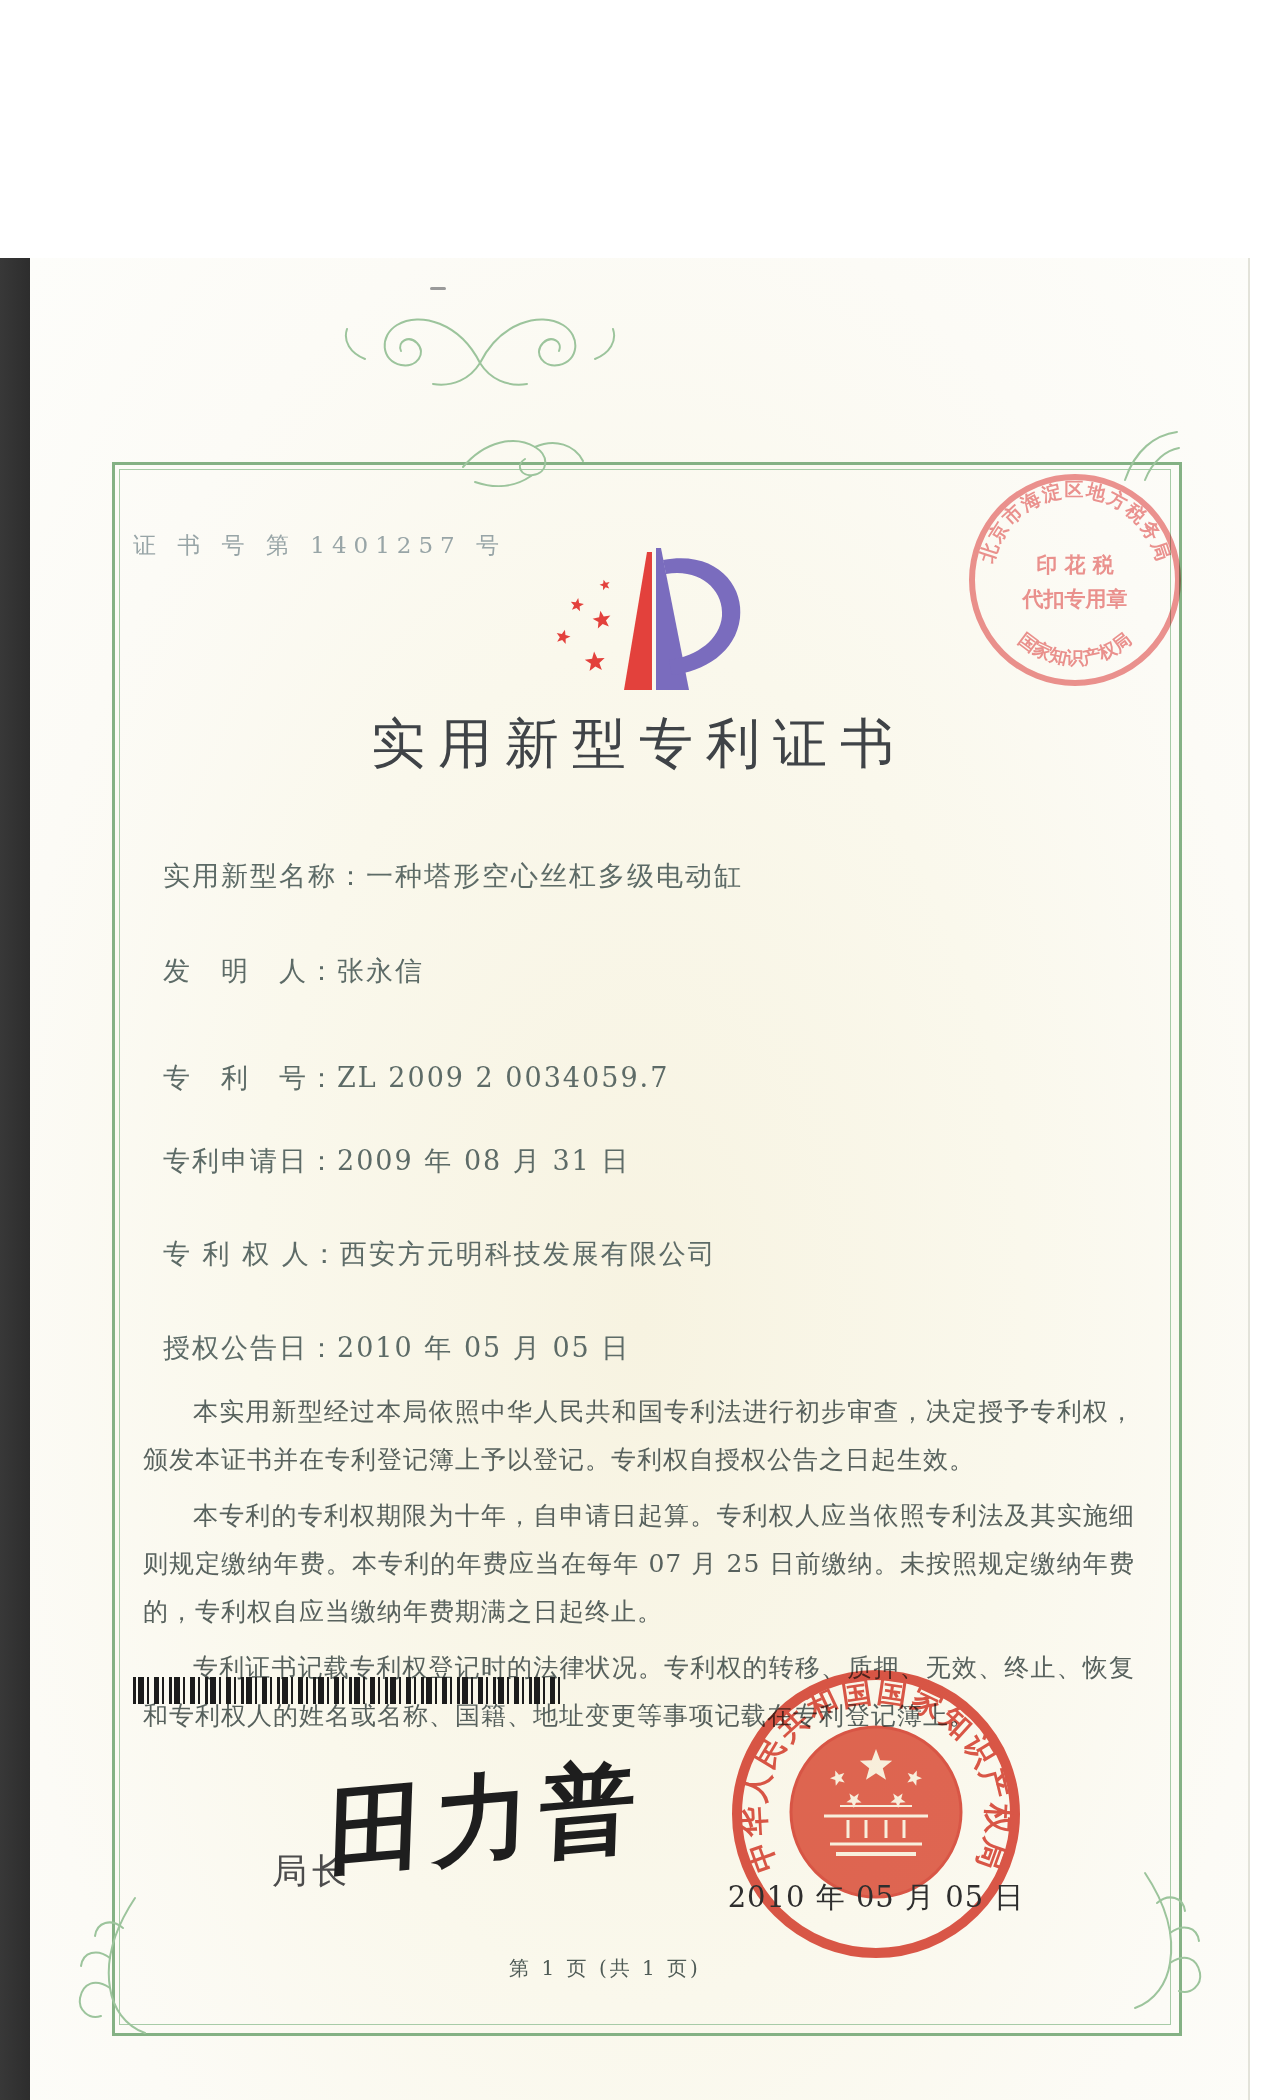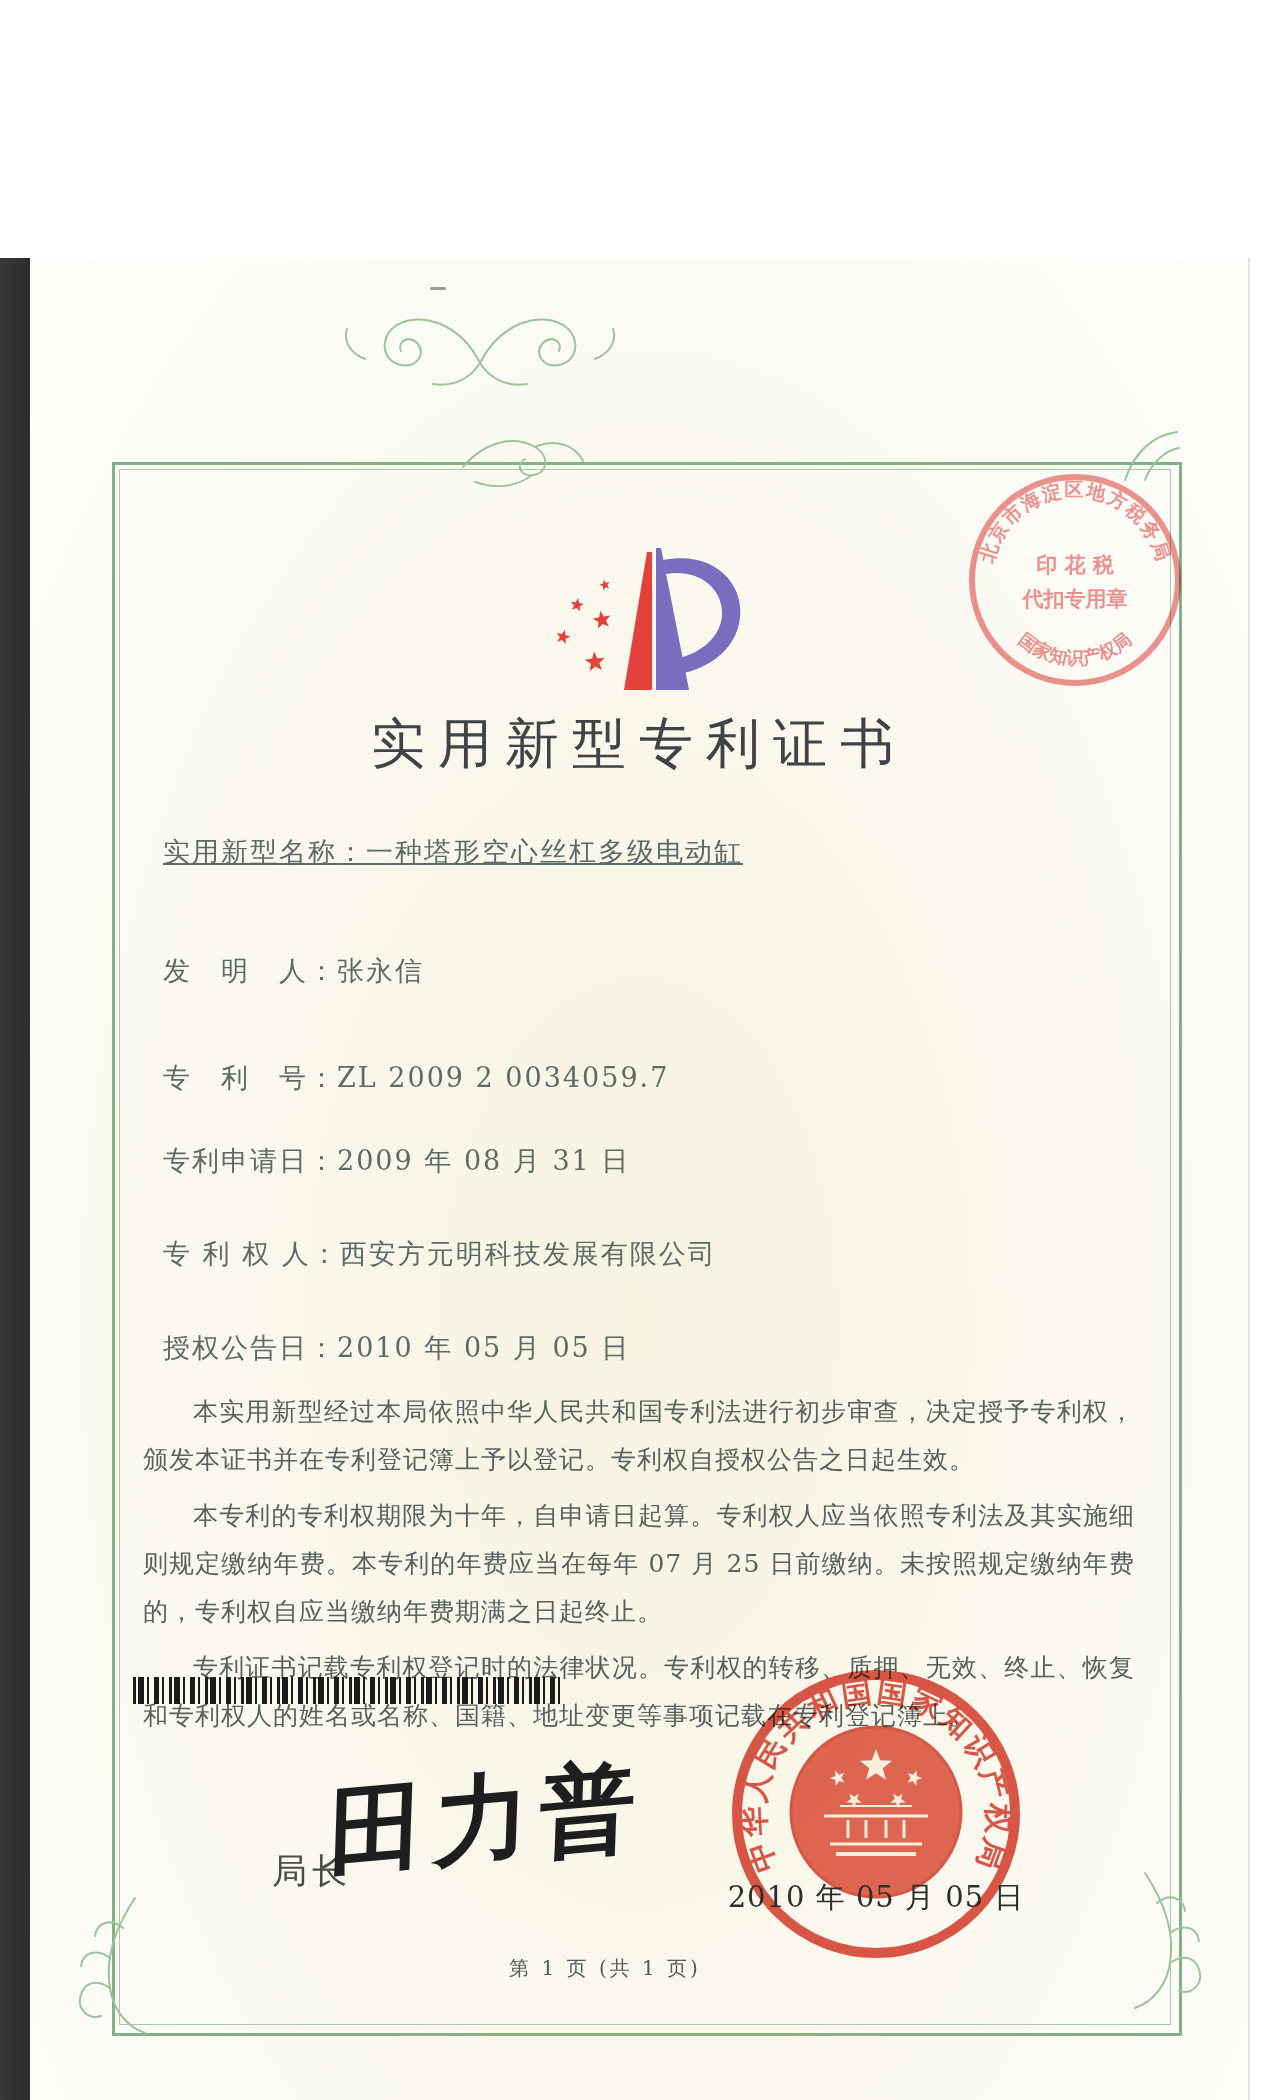--- a/index.html
+++ b/index.html
@@ -17,21 +17,21 @@
   #frame-outer{left:82px;top:204px;width:1064px;height:1568px;border:3px solid var(--border_green,#84b184);}
   #frame-inner{left:89px;top:211px;width:1050px;height:1554px;border:1px solid #a7cba7;}
   .orn{position:absolute;}
   .orn path{stroke:var(--orn_green,#9cc49c);fill:none;stroke-width:2;stroke-linecap:round;}
   #scan-mark{left:400px;top:29px;width:16px;height:3px;background:#9a9a9a;border-radius:2px;}
   #cert-no{left:103px;top:272px;font-size:23px;letter-spacing:7px;color:var(--certno_gray,#98a5a7);}
   #logo{left:522px;top:280px;}
   #title{left:0;top:450px;width:1218px;text-align:center;font-size:54px;letter-spacing:13px;
     color:var(--title_gray,#3f4347);font-weight:500;}
   .field-row{left:133px;font-size:27px;letter-spacing:2px;color:var(--text_gray,#5d6b67);white-space:nowrap;}
-  #fr0{top:576px;text-decoration:underline;} #fr1{top:695px;} #fr2{top:802px;} #fr3{top:885px;} #fr4{top:978px;} #fr5{top:1072px;}
+  #fr0{top:600px;} #fr1{top:695px;} #fr2{top:802px;} #fr3{top:885px;} #fr4{top:978px;} #fr5{top:1072px;}
   #paras{left:105px;top:1122px;width:1008px;color:#57615d;font-size:25px;line-height:48px;text-align:justify;}
   #paras p{margin:8px;text-indent:2em;letter-spacing:1px;}
   #barcode{left:103px;top:1419px;width:430px;height:27px;
     background:repeating-linear-gradient(90deg,
       #1c1c1c 0 3px,transparent 3px 5px,#1c1c1c 5px 11px,transparent 11px 14px,
       #1c1c1c 14px 16px,transparent 16px 21px,#1c1c1c 21px 26px,transparent 26px 29px,
       #1c1c1c 29px 31px,transparent 31px 36px);}
   #sig-label{left:242px;top:1590px;font-size:35px;letter-spacing:5px;color:#4c4c4c;}
   #sig-name{left:298px;top:1498px;font-size:96px;font-weight:bold;color:#1e1e1e;
     transform:rotate(-5deg) skewX(-7deg);letter-spacing:10px;white-space:nowrap;}
@@ -74,20 +74,21 @@
     <path d="M60,10 C40,40 30,70 35,100 C38,120 50,138 70,145"></path>
     <path d="M35,100 C20,90 8,95 5,110 C3,122 14,132 26,128"></path>
     <path d="M35,70 C22,60 8,64 6,78 M48,40 C36,30 22,34 20,48"></path>
   </svg>
   <svg class="orn" style="left:1055px;top:1600px;transform:scaleX(-1);" width="120" height="160" viewBox="0 0 120 150">
     <path d="M60,10 C40,40 30,70 35,100 C38,120 50,138 70,145"></path>
     <path d="M35,100 C20,90 8,95 5,110 C3,122 14,132 26,128"></path>
     <path d="M35,70 C22,60 8,64 6,78 M48,40 C36,30 22,34 20,48"></path>
   </svg>
 
+  <div id="cert-no" class="abs">证 书 号 第 1401257 号</div>
 
   <svg id="logo" class="abs" width="205" height="160" viewBox="0 0 205 160">
     <defs>
       <path id="star" d="M0,-10 L2.47,-3.4 L9.51,-3.09 L4,1.3 L5.88,8.09 L0,4.2 L-5.88,8.09 L-4,1.3 L-9.51,-3.09 L-2.47,-3.4 Z"></path>
     </defs>
     <polygon points="95,14 100,14 100,152 72,152" fill="var(--logo_red,#e3413c)"></polygon>
     <polygon points="104,10 109,10 137,152 104,152" fill="var(--logo_purple,#7a6cbe)"></polygon>
     <path d="M111,22 C165,12 192,48 188,80 C184,114 152,134 120,137 L117,122 C146,118 168,101 170,78 C172,52 148,30 114,36 Z" fill="var(--logo_purple,#7a6cbe)"></path>
     <use href="#star" transform="translate(53,47) scale(0.55) rotate(-15)" fill="var(--logo_red,#e3413c)"></use>
     <use href="#star" transform="translate(25,67) scale(0.7) rotate(10)" fill="var(--logo_red,#e3413c)"></use>

